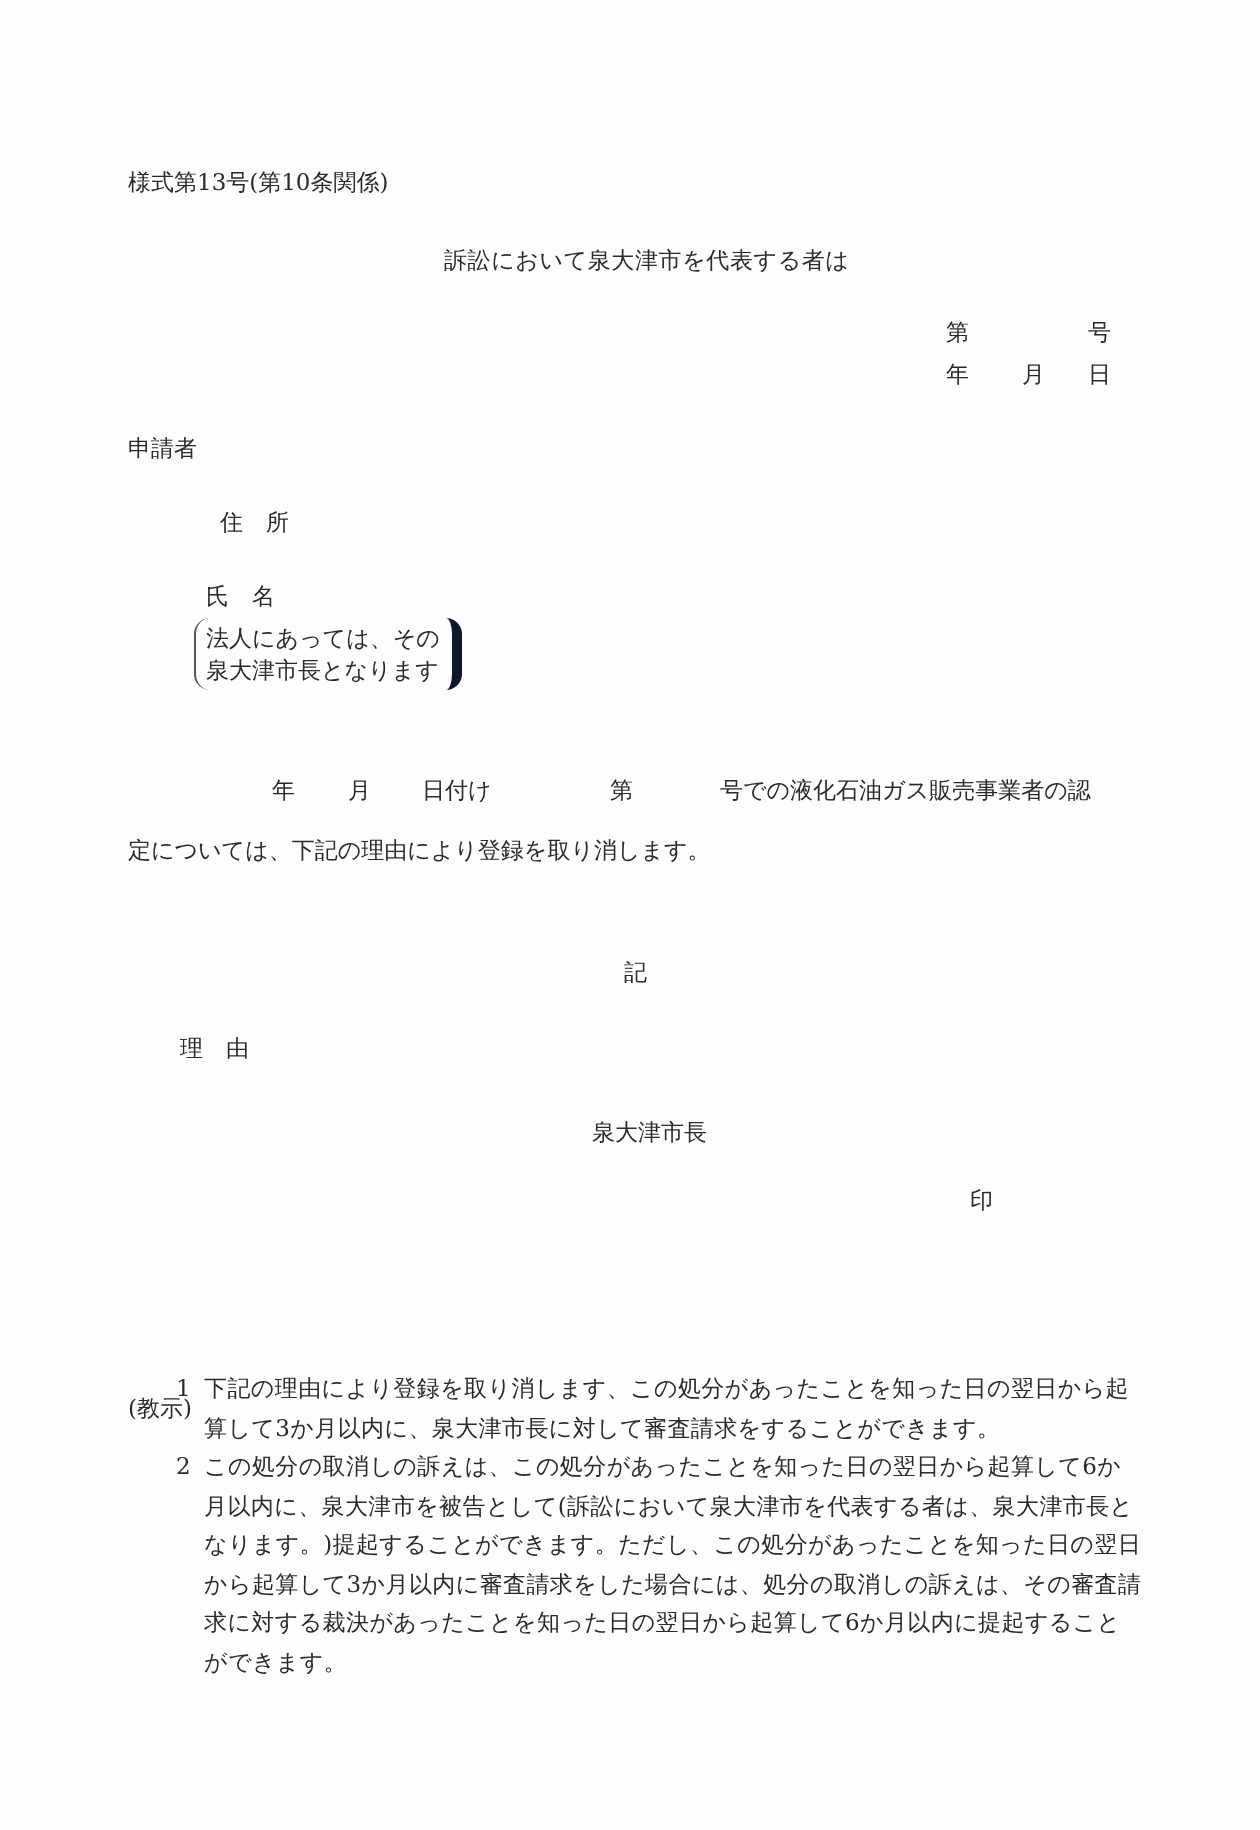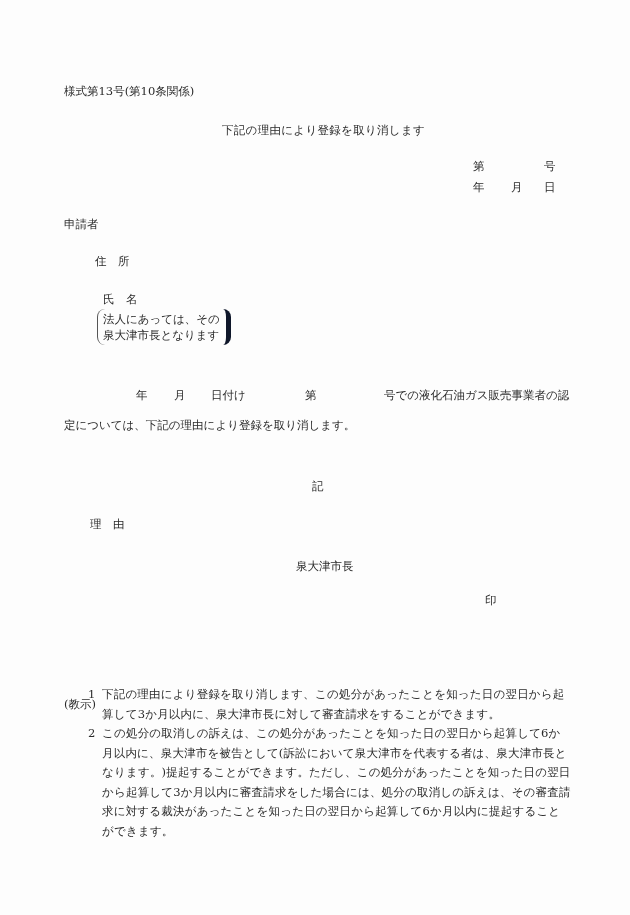--- a/index.html
+++ b/index.html
@@ -19,21 +19,21 @@
     }
     .abs { position: absolute; white-space: nowrap; }
     .form-number { left: 64px; top: 86px; }
     .title { left: 222px; top: 125px; letter-spacing: 0.3px; }
     .doc-no-dai { left: 473px; top: 161px; }
     .doc-no-go { left: 544px; top: 161px; }
     .date-nen { left: 473px; top: 182px; }
     .date-tsuki { left: 511px; top: 182px; }
     .date-hi { left: 544px; top: 182px; }
     .applicant { left: 64px; top: 219px; }
-    .address-label { left: 95px; top: 256px; }
+    .address-label { left: 110px; top: 256px; }
     .name-label { left: 103px; top: 294px; font-family: Liberation Mono, monospace; }
     .corp-note {
       left: 97px; top: 309px;
       width: 128px; height: 34px;
       border-left: 1px solid #555;
       border-right: 5px solid #0f172a;
       border-radius: 8px;
       padding: 2px 0 0 0;
     }
     .corp-note .line { display: block; padding-left: 5px; line-height: 16px; }
@@ -57,21 +57,21 @@
     .notice-1 { top: 685px; }
     .notice-2 { top: 724px; }
   </style>
 </head>
 <body>
 
 <div>
 
   <div class="abs form-number">様式第13号(第10条関係)</div>
 
-  <div class="abs title">下記の理由により登録を取り消します</div>
+  <div class="abs title">訴訟において泉大津市を代表する者は</div>
 
   <div class="abs doc-no-dai">第</div>
   <div class="abs doc-no-go">号</div>
 
   <div class="abs date-nen">年</div>
   <div class="abs date-tsuki">月</div>
   <div class="abs date-hi">日</div>
 
   <div class="abs applicant">申請者</div>
 
@@ -82,21 +82,21 @@
   <div class="abs corp-note">
     <span class="line">法人にあっては、その</span>
     <span class="line">泉大津市長となります</span>
   </div>
 
   <div class="abs body-line1">
     <span style="left:72px">年</span>
     <span style="left:110px">月</span>
     <span style="left:147px">日付け</span>
     <span style="left:241px">第</span>
-    <span style="left:320px">号での液化石油ガス販売事業者の認</span>
+    <span style="left:296px">号での液化石油ガス販売事業者の認</span>
   </div>
 
   <div class="abs body-line2">定については、下記の理由により登録を取り消します。</div>
 
   <div class="abs ki">記</div>
 
   <div class="abs reason">理　由</div>
 
   <div class="abs mayor">泉大津市長</div>
   <div class="abs seal">印</div>

